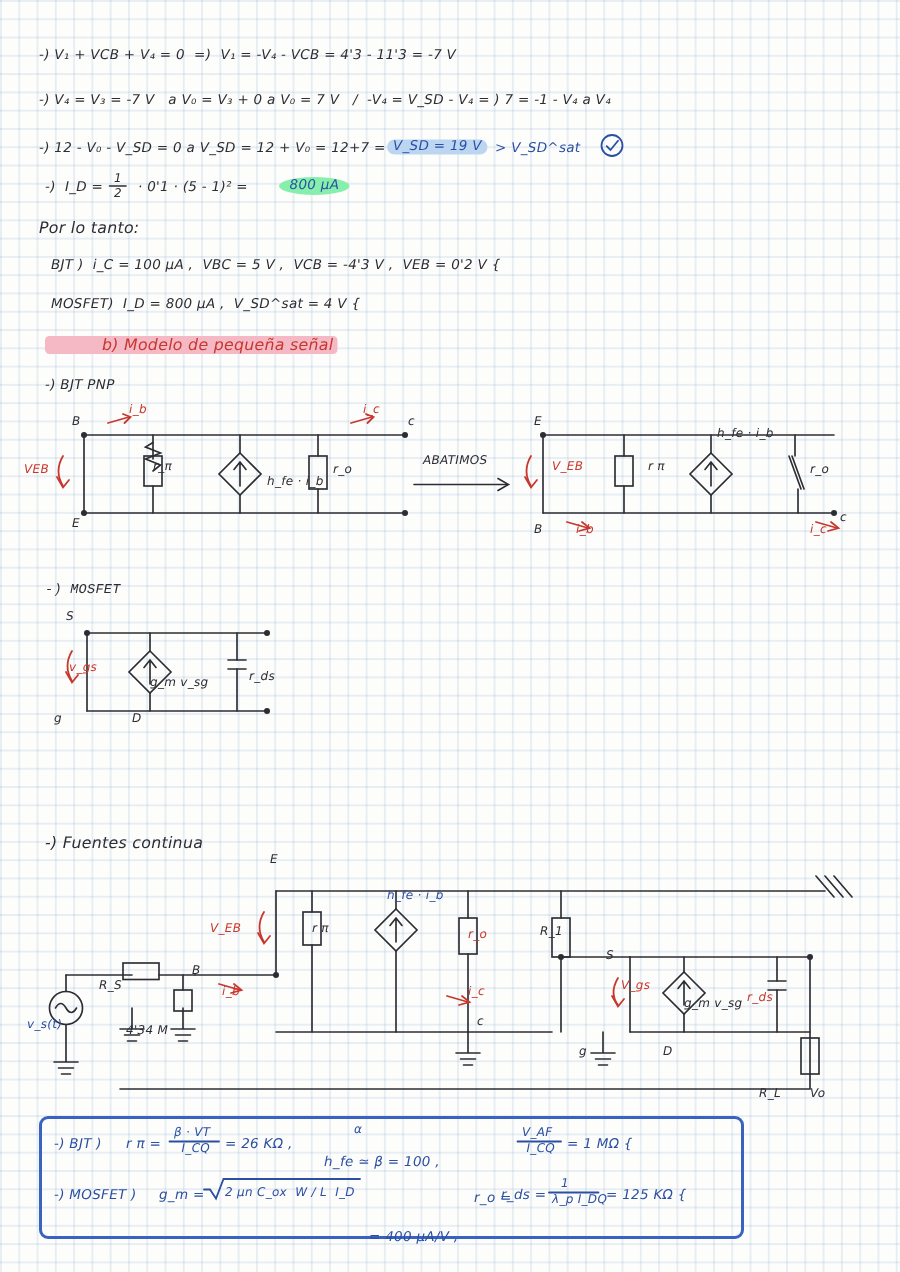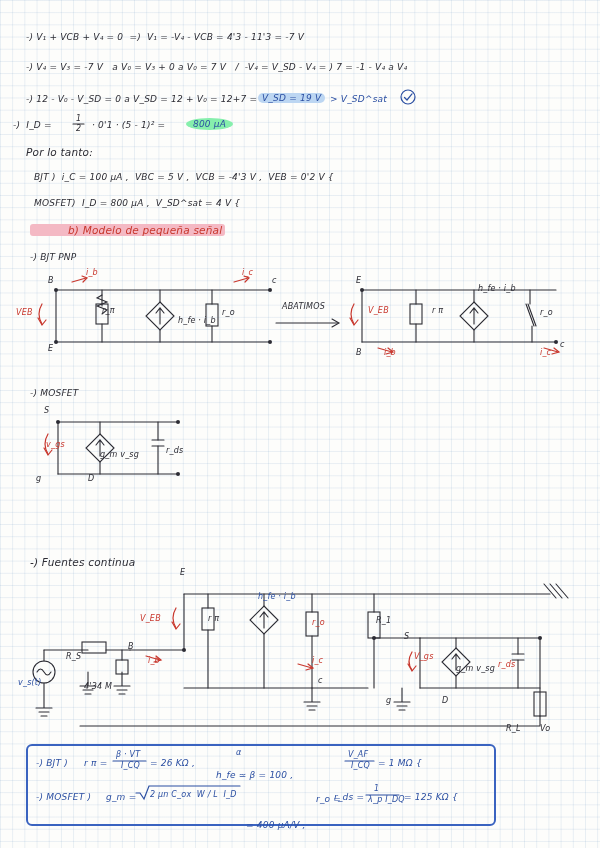--- a/index.html
+++ b/index.html
@@ -70,21 +70,21 @@
   <div class="ink hand sm" style="left:26px;top:62px;">-) V₄ = V₃ = -7 V   a V₀ = V₃ + 0 a V₀ = 7 V   /  -V₄ = V_SD - V₄ = ) 7 = -1 - V₄ a V₄</div>
 
   <div class="ink hand sm" style="left:26px;top:94px;">-) 12 - V₀ - V_SD = 0 a V_SD = 12 + V₀ = 12+7 =</div>
   <div class="ink hand sm blue hl-blue" style="left:258px;top:93px;">V_SD = 19 V</div>
   <div class="ink hand sm blue" style="left:330px;top:94px;">&gt; V_SD^sat</div>
   <svg style="left:400px;top:89px;width:16px;height:16px;">
     <circle cx="8" cy="8" r="7" class="wb"></circle>
     <path d="M4.5 8.5 L7 11 L12 4.8" class="wb"></path>
   </svg>
 
-  <div class="ink hand sm" style="left:13px;top:120px;">-)  I_D =</div>
+  <div class="ink hand sm" style="left:30px;top:120px;">-)  I_D =</div>
   <div class="ink hand xs" style="left:76px;top:114px;">1</div>
   <svg style="left:73px;top:123px;width:12px;height:2px;">
       <path d="M0 1 L11 1" class="w"></path>
     </svg>
   <div class="ink hand xs" style="left:76px;top:124px;">2</div>
   <div class="ink hand sm" style="left:92px;top:120px;">· 0'1 · (5 - 1)² =</div>
   <div class="ink hand sm blue hl-oval" style="left:186px;top:118px;">800 μA</div>
 
   <div class="ink hand md" style="left:26px;top:146px;">Por lo tanto:</div>
 
@@ -168,21 +168,21 @@
   <div class="ink hand xs" style="left:356px;top:276px;">E</div>
   <div class="ink hand xs" style="left:356px;top:348px;">B</div>
   <div class="ink hand xs" style="left:560px;top:340px;">c</div>
   <div class="ink hand xs red" style="left:368px;top:306px;">V_EB</div>
   <div class="ink hand xs" style="left:432px;top:306px;">r π</div>
   <div class="ink hand xs" style="left:478px;top:284px;">h_fe · i_b</div>
   <div class="ink hand xs" style="left:540px;top:308px;">r_o</div>
   <div class="ink hand xs red" style="left:384px;top:348px;">i_b</div>
   <div class="ink hand xs red" style="left:540px;top:348px;">i_c</div>
 
-  <div class="ink hand sm" style="left:30px;top:388px;">-) MOSFET</div>
+  <div class="ink hand sm" style="left:30px;top:388px;font-family:Liberation Mono, monospace;">-) MOSFET</div>
 
   <svg style="left:40px;top:412px;width:180px;height:72px;">
     <path d="M18 10 L138 10" class="w"></path>
     <path d="M18 62 L138 62" class="w"></path>
     <path d="M18 10 L18 62" class="w"></path>
     <path d="M60 22 L74 36 L60 50 L46 36 Z" class="w"></path>
     <path d="M60 44 L60 29 M56 33 L60 28 L64 33" class="w"></path>
     <path d="M60 10 L60 22 M60 50 L60 62" class="w"></path>
     <path d="M112 28 L124 28 M112 34 L124 34" class="w"></path>
     <path d="M118 10 L118 28 M118 34 L118 62" class="w"></path>
@@ -278,21 +278,21 @@
 
   <div class="ink hand xs blue" style="left:18px;top:678px;">v_s(t)</div>
   <div class="ink hand xs" style="left:66px;top:652px;">R_S</div>
   <div class="ink hand xs" style="left:84px;top:682px;">4'34 M</div>
   <div class="ink hand xs red" style="left:140px;top:614px;">V_EB</div>
   <div class="ink hand xs" style="left:208px;top:614px;">r π</div>
   <div class="ink hand xs blue" style="left:258px;top:592px;">h_fe · i_b</div>
   <div class="ink hand xs red" style="left:312px;top:618px;">r_o</div>
   <div class="ink hand xs red" style="left:312px;top:656px;">i_c</div>
   <div class="ink hand xs red" style="left:148px;top:656px;">i_b</div>
-  <div class="ink hand xs" style="left:376px;top:616px;">R_1</div>
+  <div class="ink hand xs" style="left:360px;top:616px;">R_1</div>
   <div class="ink hand xs red" style="left:414px;top:652px;">V_gs</div>
   <div class="ink hand xs" style="left:456px;top:664px;">g_m v_sg</div>
   <div class="ink hand xs red" style="left:498px;top:660px;">r_ds</div>
   <div class="ink hand xs" style="left:506px;top:724px;">R_L</div>
   <div class="ink hand xs" style="left:540px;top:724px;">Vo</div>
 
   <div class="boxed" style="left:26px;top:744px;width:466px;height:78px;"></div>
 
   <div class="ink hand blue sm" style="left:36px;top:758px;">-) BJT )</div>
   <div class="ink hand blue sm" style="left:84px;top:758px;">r π =</div>

